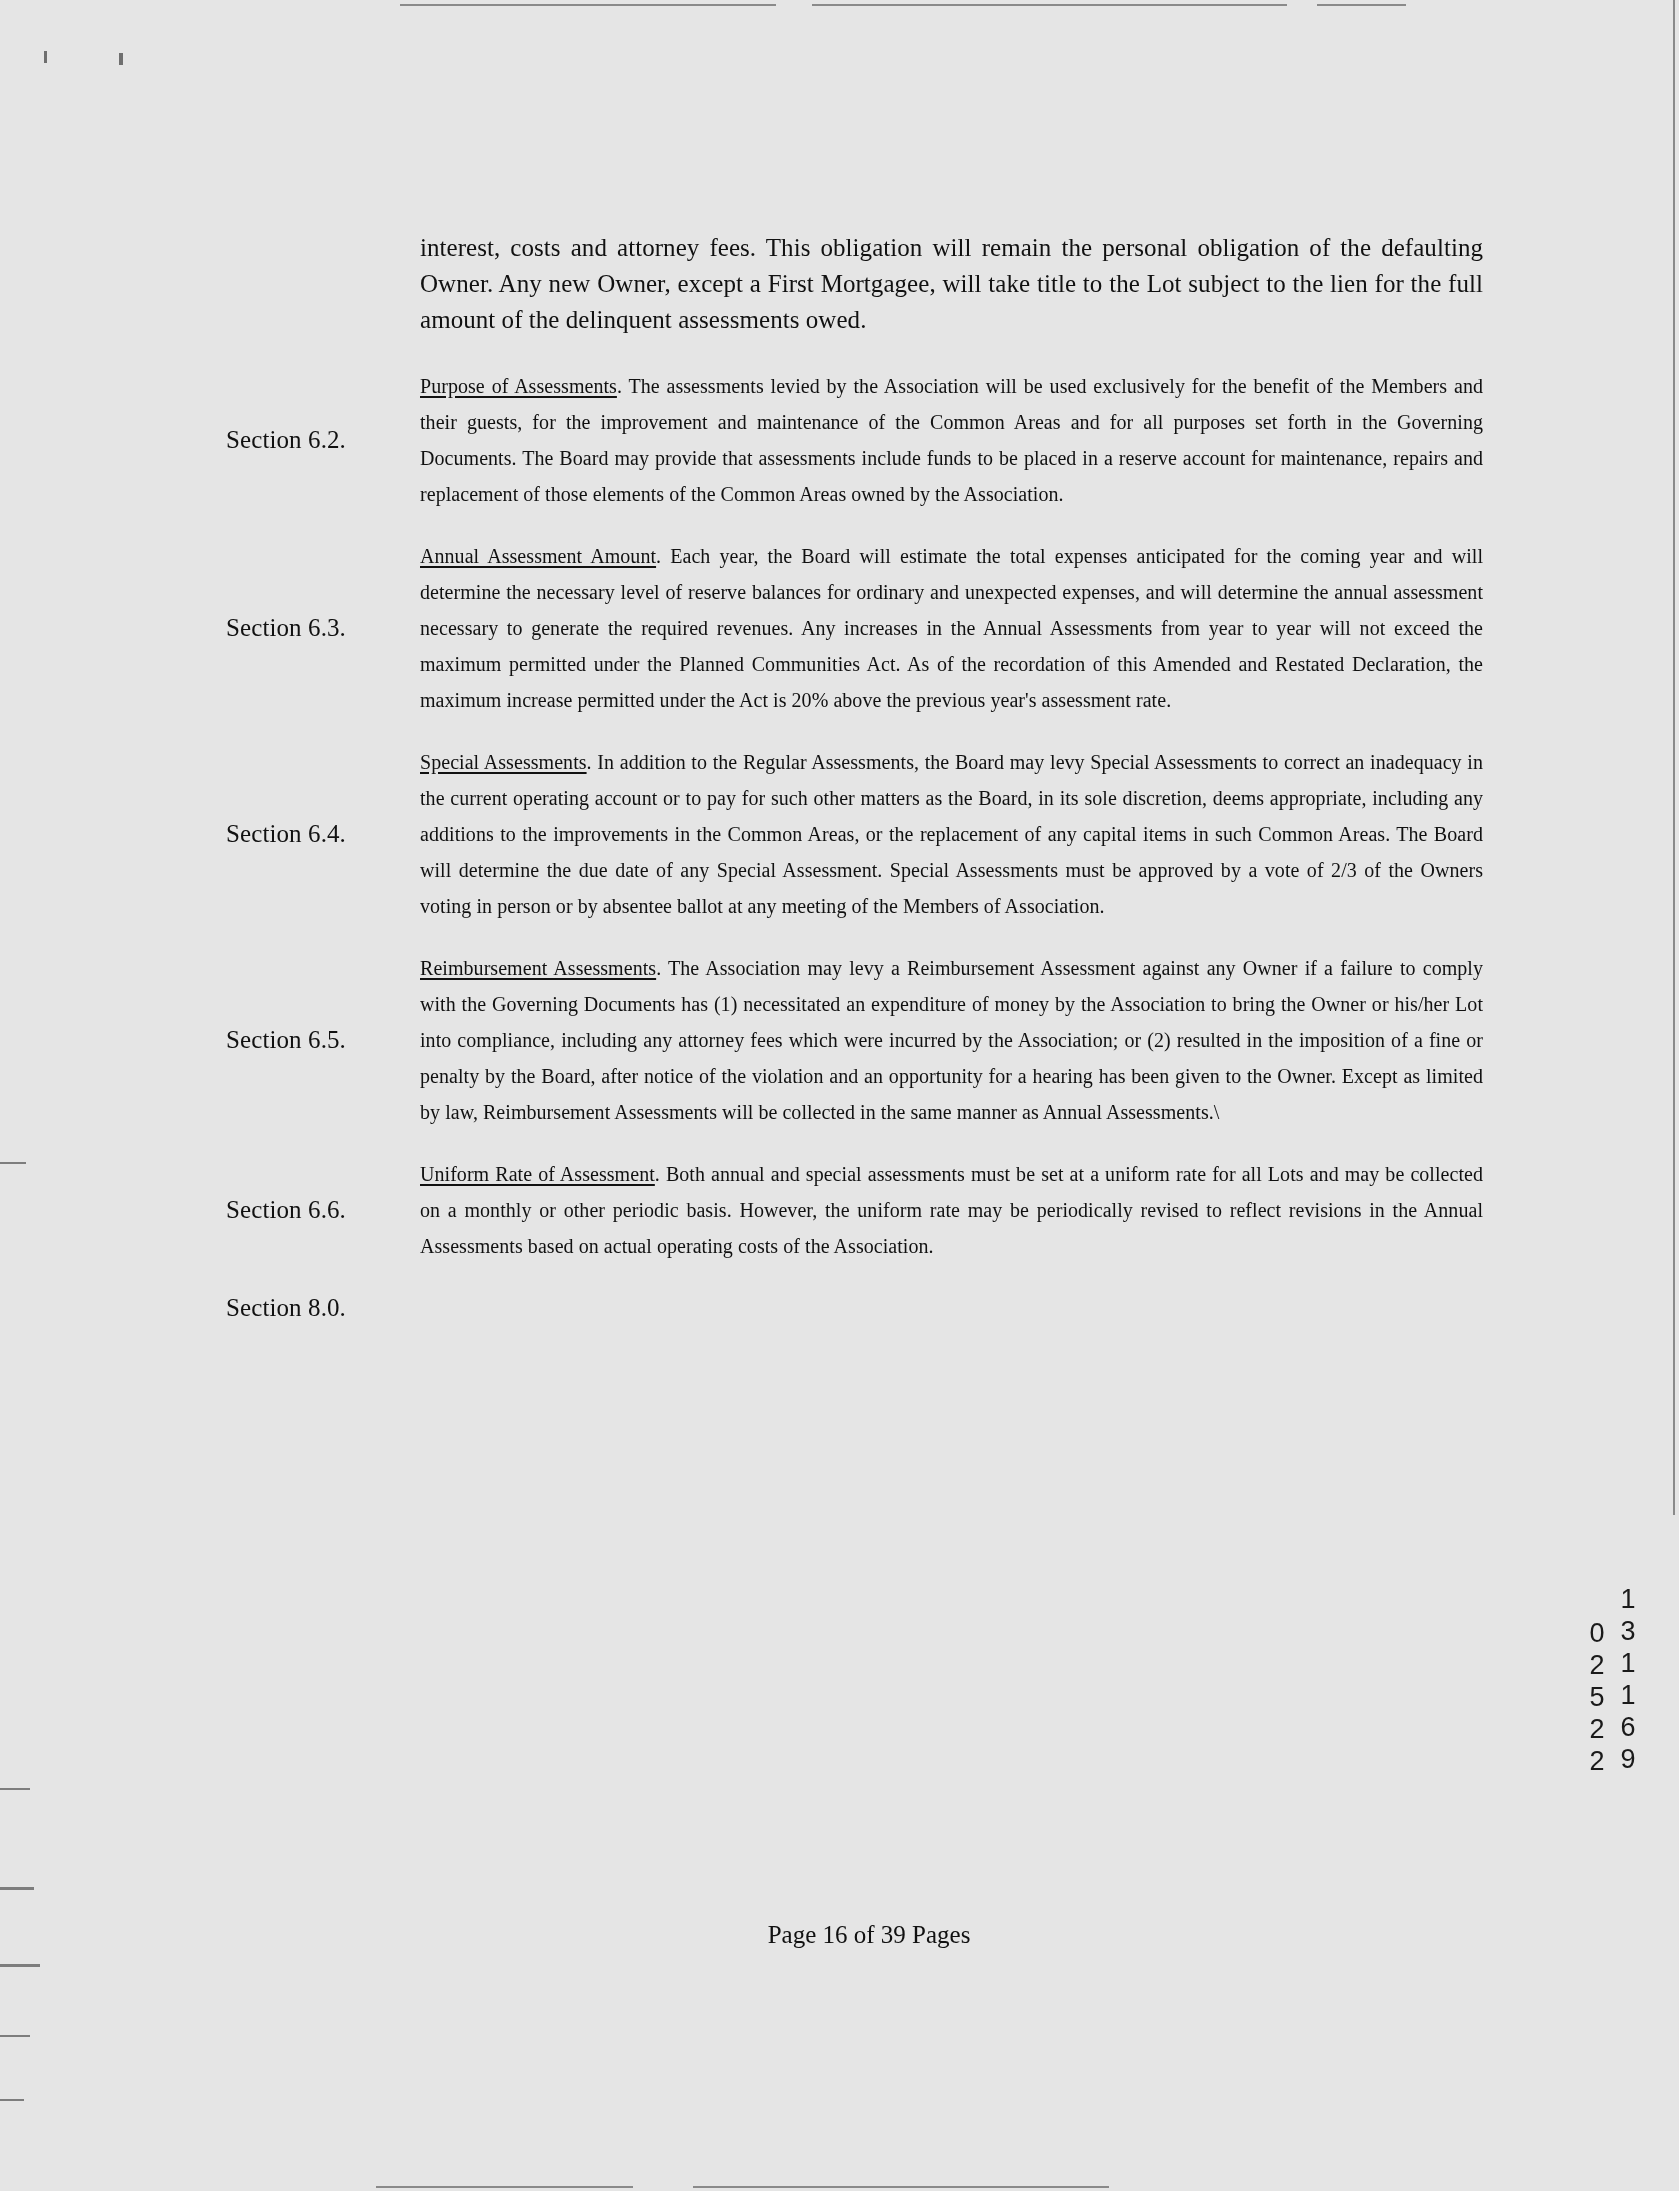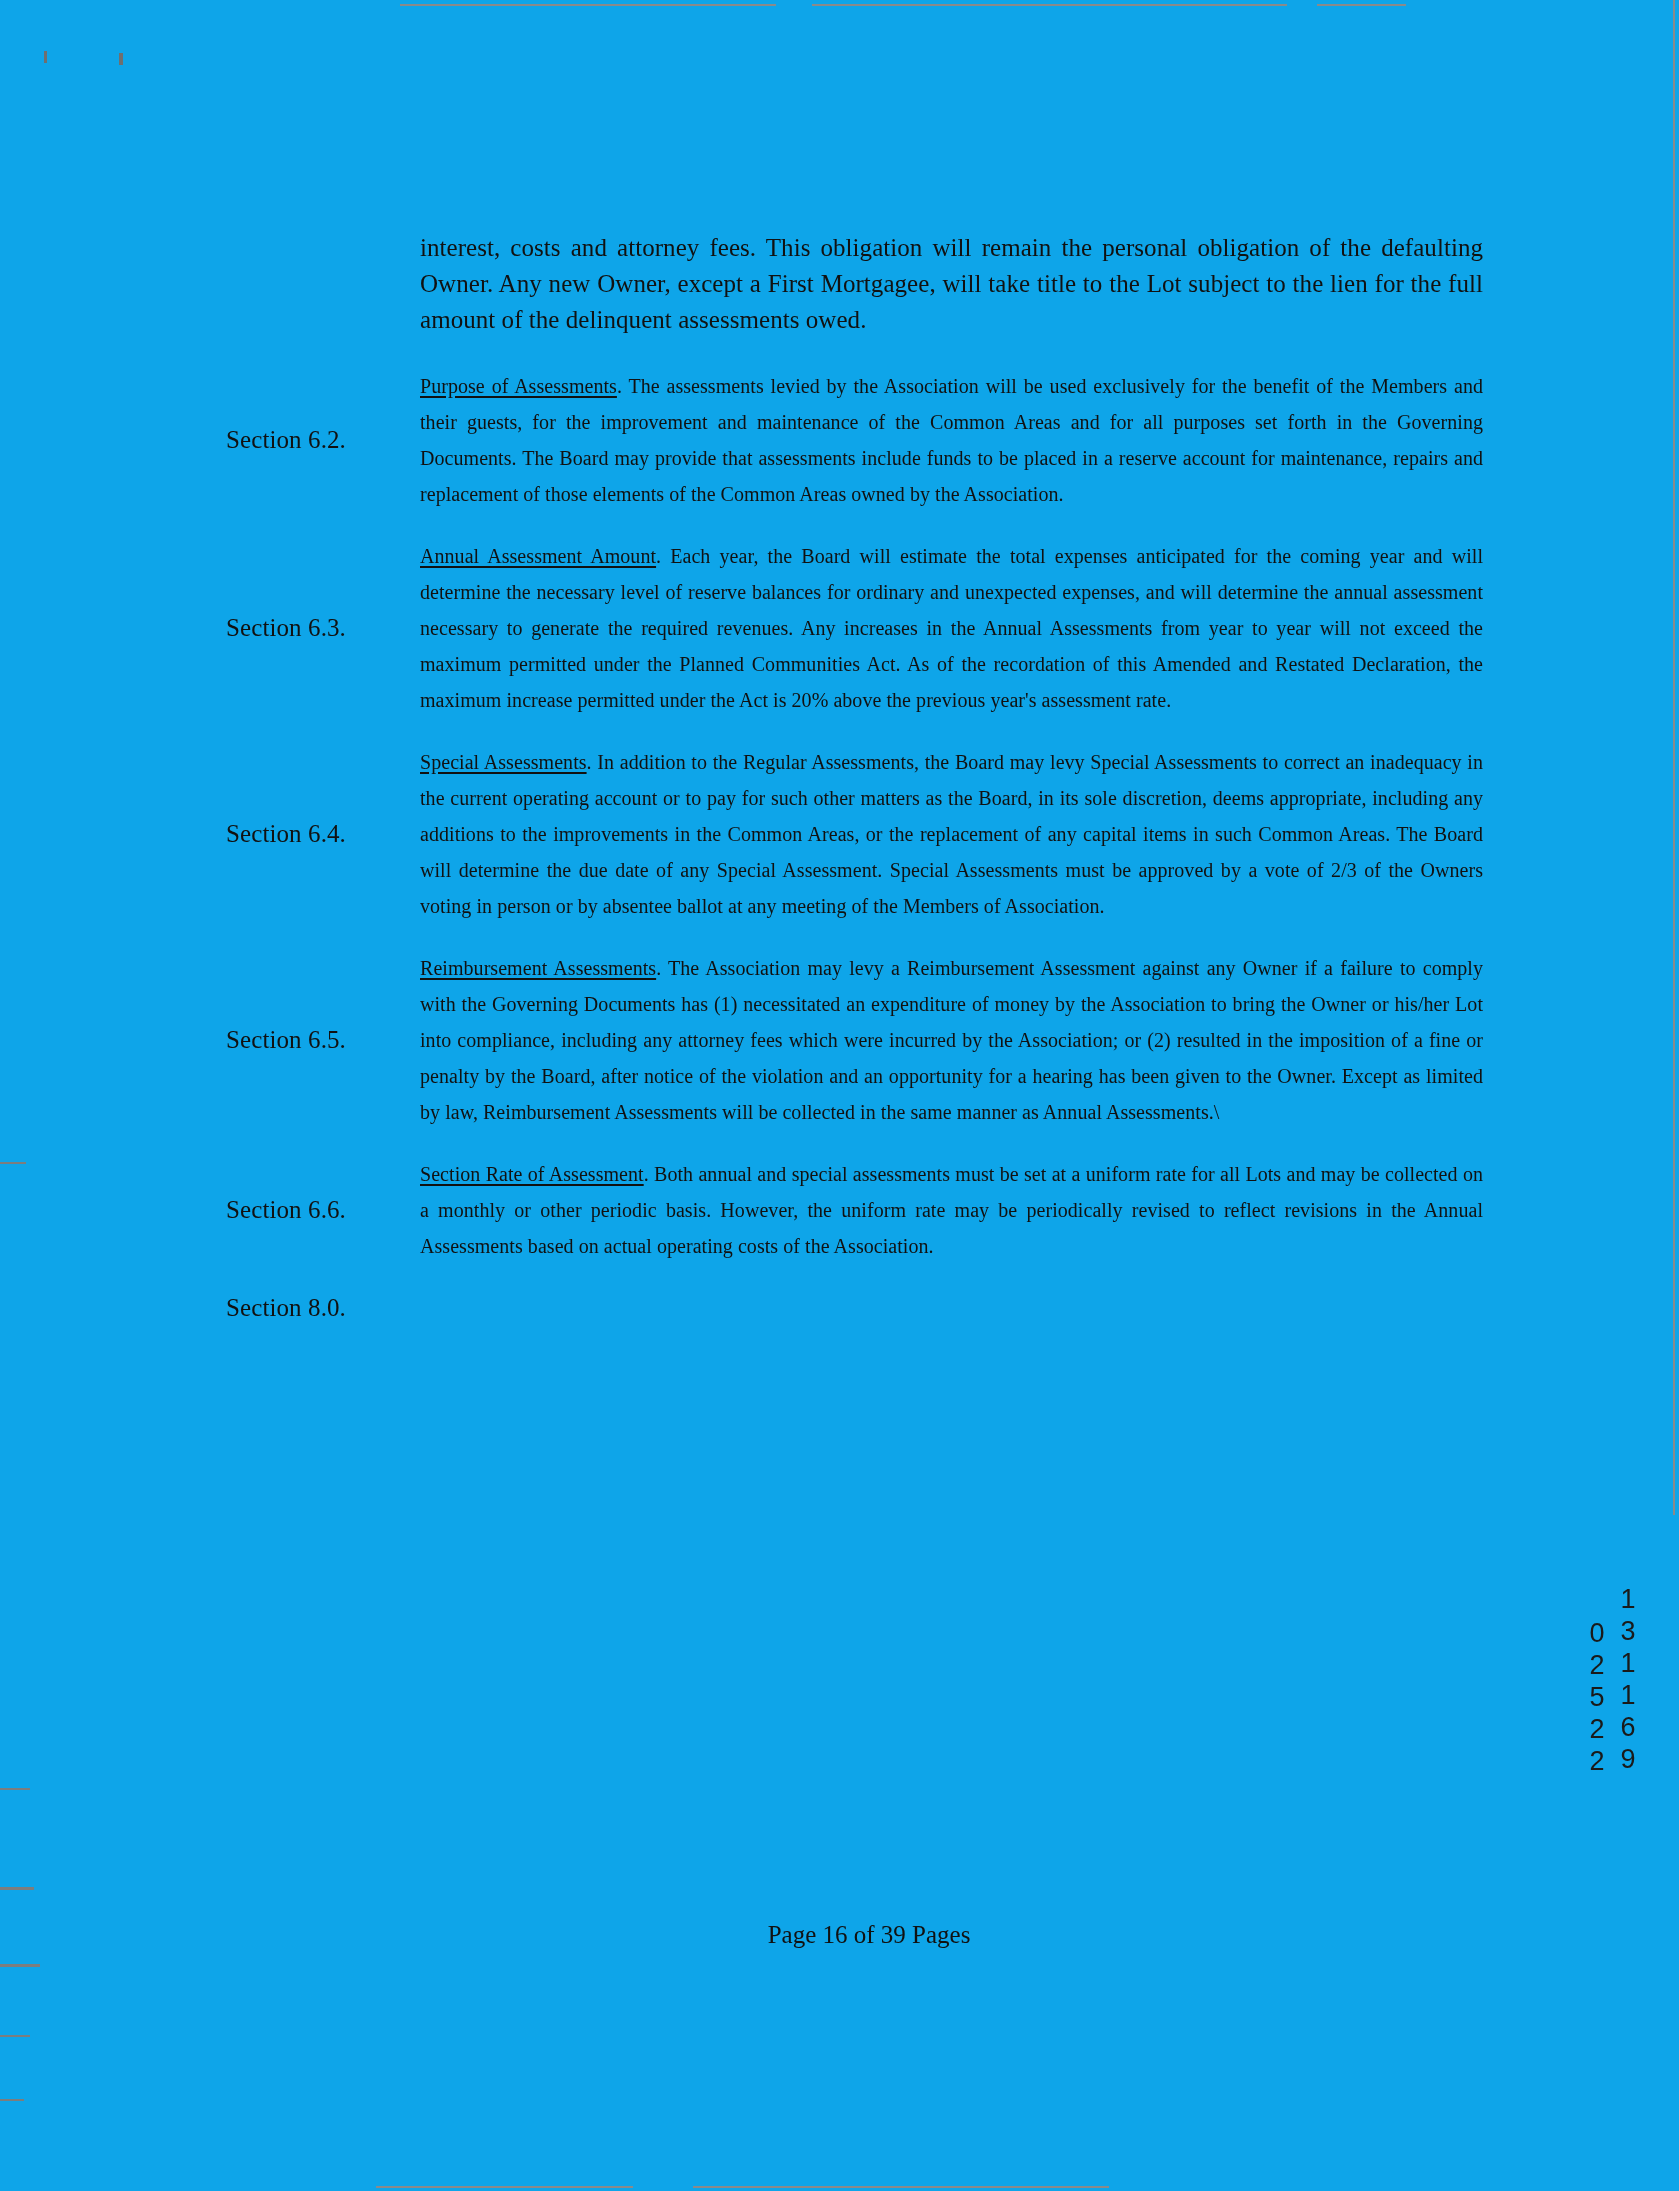--- a/index.html
+++ b/index.html
@@ -11,21 +11,21 @@
     width: 1679px;
     height: 2192px;
     position: relative;
     font-family: "Liberation Serif", serif;
     color: #111111;
     overflow: hidden;
   }
   .page {
     position: absolute;
     inset: 0;
-    background: #0ea5e9;
+    background: #e5e5e5;
   }
 
   
   .scan-mark {
     position: absolute;
     background: #6f6f6f;
   }
   .edge-line {
     position: absolute;
     background: #8a8a8a;
@@ -151,21 +151,21 @@
       <div class="sec-body"><span class="heading">Special Assessments</span><span>. In addition to the Regular Assessments, the Board may levy Special Assessments to correct an inadequacy in the current operating account or to pay for such other matters as the Board, in its sole discretion, deems appropriate, including any additions to the improvements in the Common Areas, or the replacement of any capital items in such Common Areas. The Board will determine the due date of any Special Assessment.  Special Assessments must be approved by a vote of 2/3 of the Owners voting in person or by absentee ballot at any meeting of the Members of Association.</span></div>
     </div>
 
     <div class="para-block">
       <div class="sec-label">Section 6.5.</div>
       <div class="sec-body"><span class="heading">Reimbursement Assessments</span><span>.   The Association may levy a Reimbursement Assessment against any Owner if a failure to comply with the Governing Documents has (1) necessitated an expenditure of money by the Association to bring the Owner or his/her Lot into compliance, including any attorney fees which were incurred by the Association; or (2) resulted in the imposition of a fine or penalty by the Board, after notice of the violation and an opportunity for a hearing has been given to the Owner.  Except as limited by law, Reimbursement Assessments will be collected in the same manner as Annual Assessments.\</span></div>
     </div>
 
     <div class="para-block">
       <div class="sec-label">Section 6.6.</div>
-      <div class="sec-body"><span class="heading">Section Rate of Assessment</span><span>.  Both annual and special assessments must be set at a uniform rate for all Lots and may be collected on a monthly or other periodic basis.  However, the uniform rate may be periodically revised to reflect revisions in the Annual Assessments based on actual operating costs of the Association.</span></div>
+      <div class="sec-body"><span class="heading">Uniform Rate of Assessment</span><span>.  Both annual and special assessments must be set at a uniform rate for all Lots and may be collected on a monthly or other periodic basis.  However, the uniform rate may be periodically revised to reflect revisions in the Annual Assessments based on actual operating costs of the Association.</span></div>
     </div>
 
     <div class="para-block">
       <div class="sec-label">Section 8.0.</div>
     </div>
 
   </div>
 
   <div class="footer">
     <span class="footer-inner">Page 16 of 39 Pages</span>

